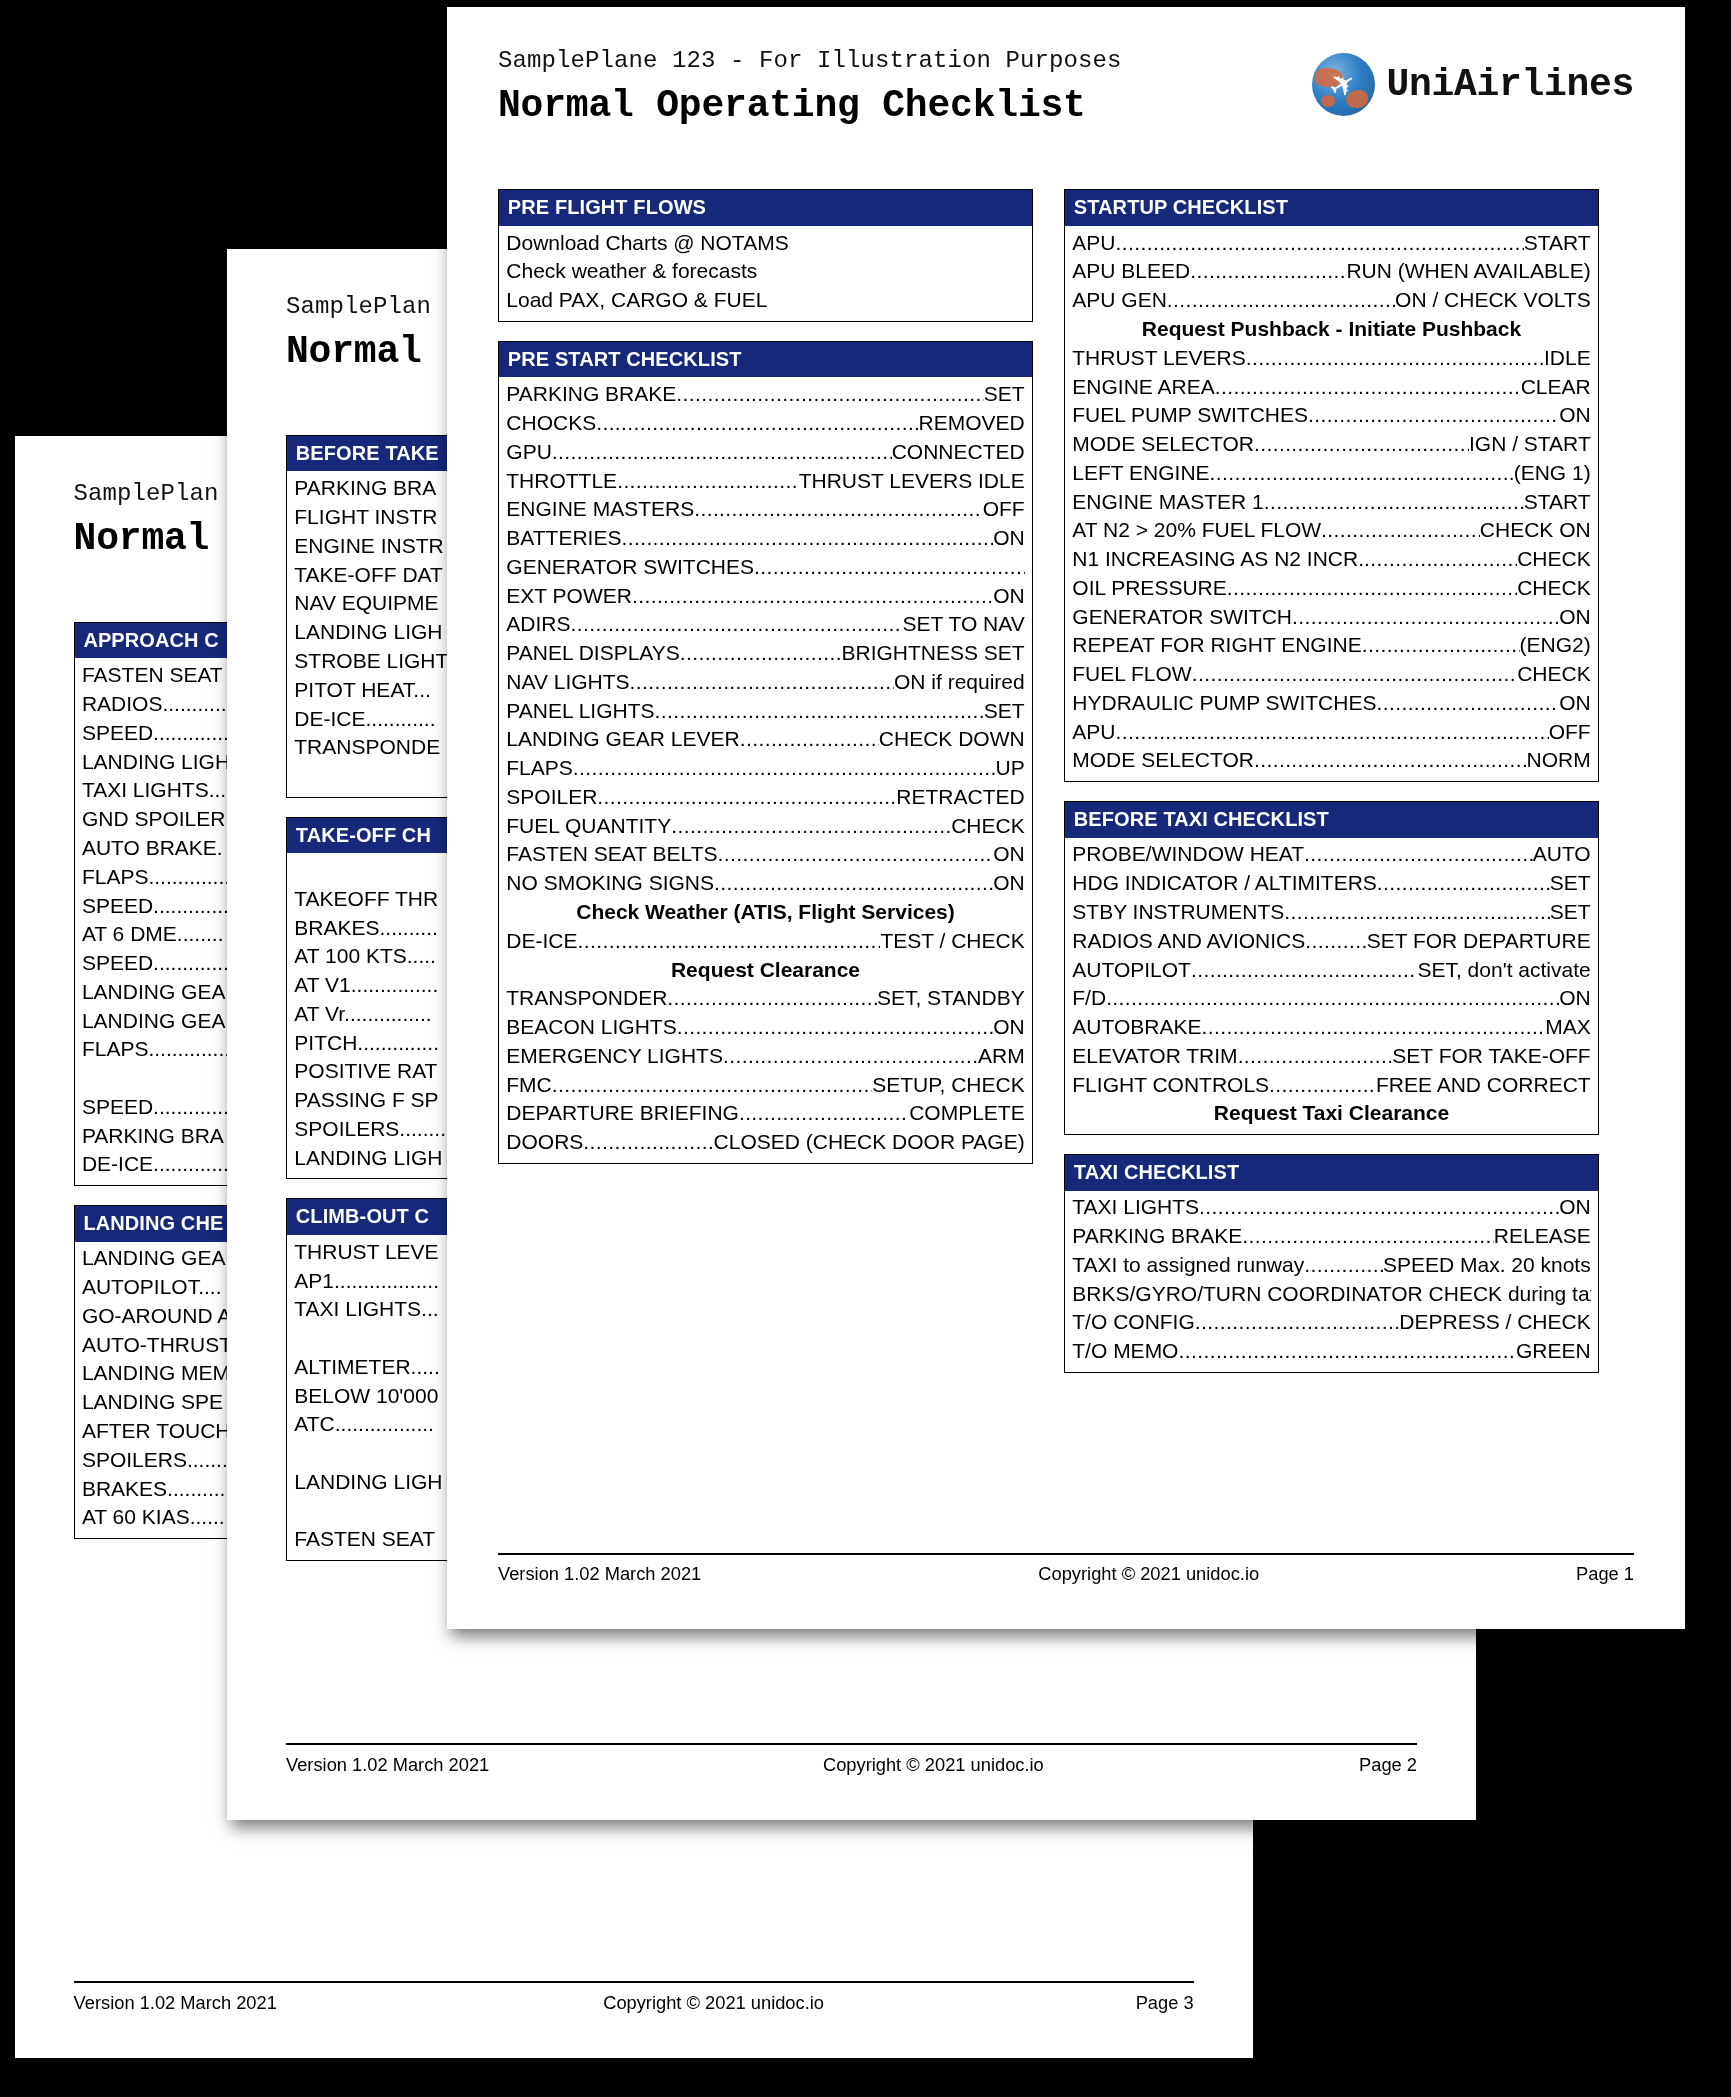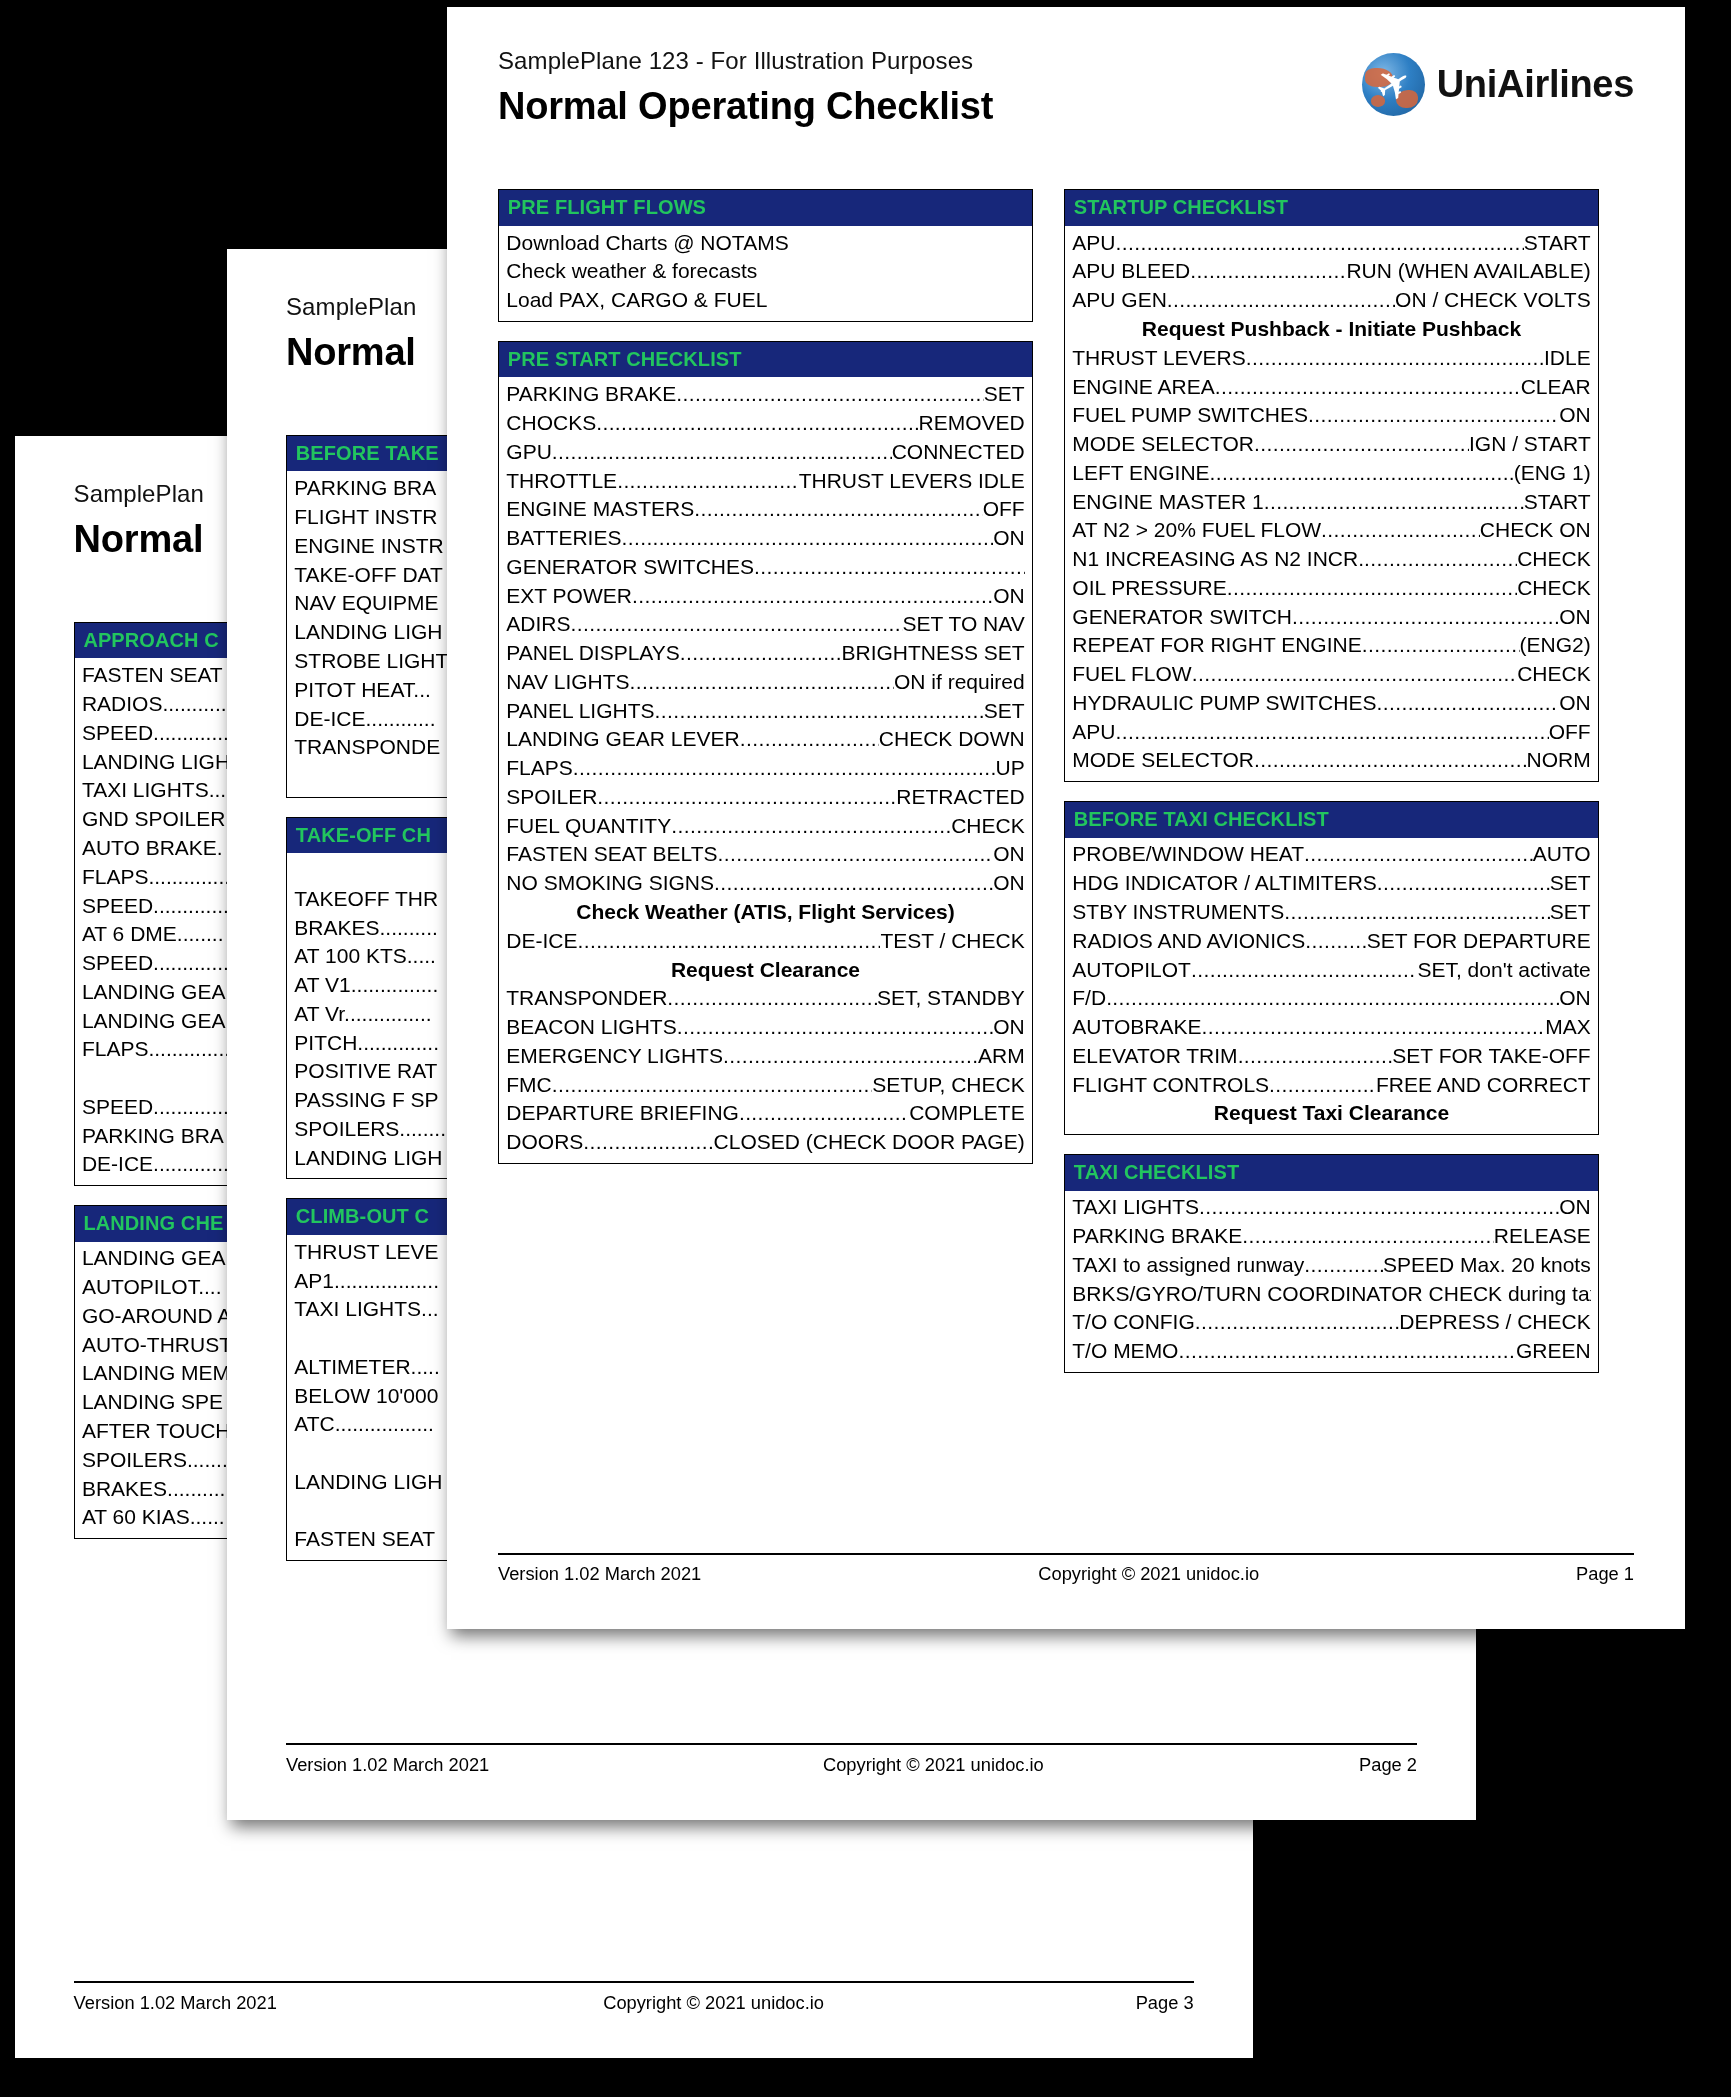--- a/index.html
+++ b/index.html
@@ -49,20 +49,21 @@
     width: 1238px;
     height: 1622px;
     z-index: 3;
     padding: 40px 51px 29px 51px;
   }
 
   
   .doc-header {
     position: relative;
     min-height: 110px;
+    font-family: Liberation Mono, monospace;
   }
   .doc-subtitle {
     font-size: 24px;
     color: #111;
     letter-spacing: 0.1px;
   }
   .doc-title {
     font-size: 38px;
     font-weight: bold;
     color: #000;
@@ -119,21 +120,21 @@
   .col { width: 535px; flex: none; }
 
   
   .block {
     border: 1.5px solid #000;
     margin-bottom: 19px;
     background: #fff;
   }
   .block-title {
     background: #17277a;
-    color: #22c55e;
+    color: #ffffff;
     font-weight: bold;
     font-size: 20px;
     padding: 5.9px 8.8px 6.6px 8.8px;
     letter-spacing: 0.1px;
   }
   .block-body { padding: 2.9px 7.3px 5.9px 7.3px; }
 
   .row {
     display: flex;
     align-items: baseline;

